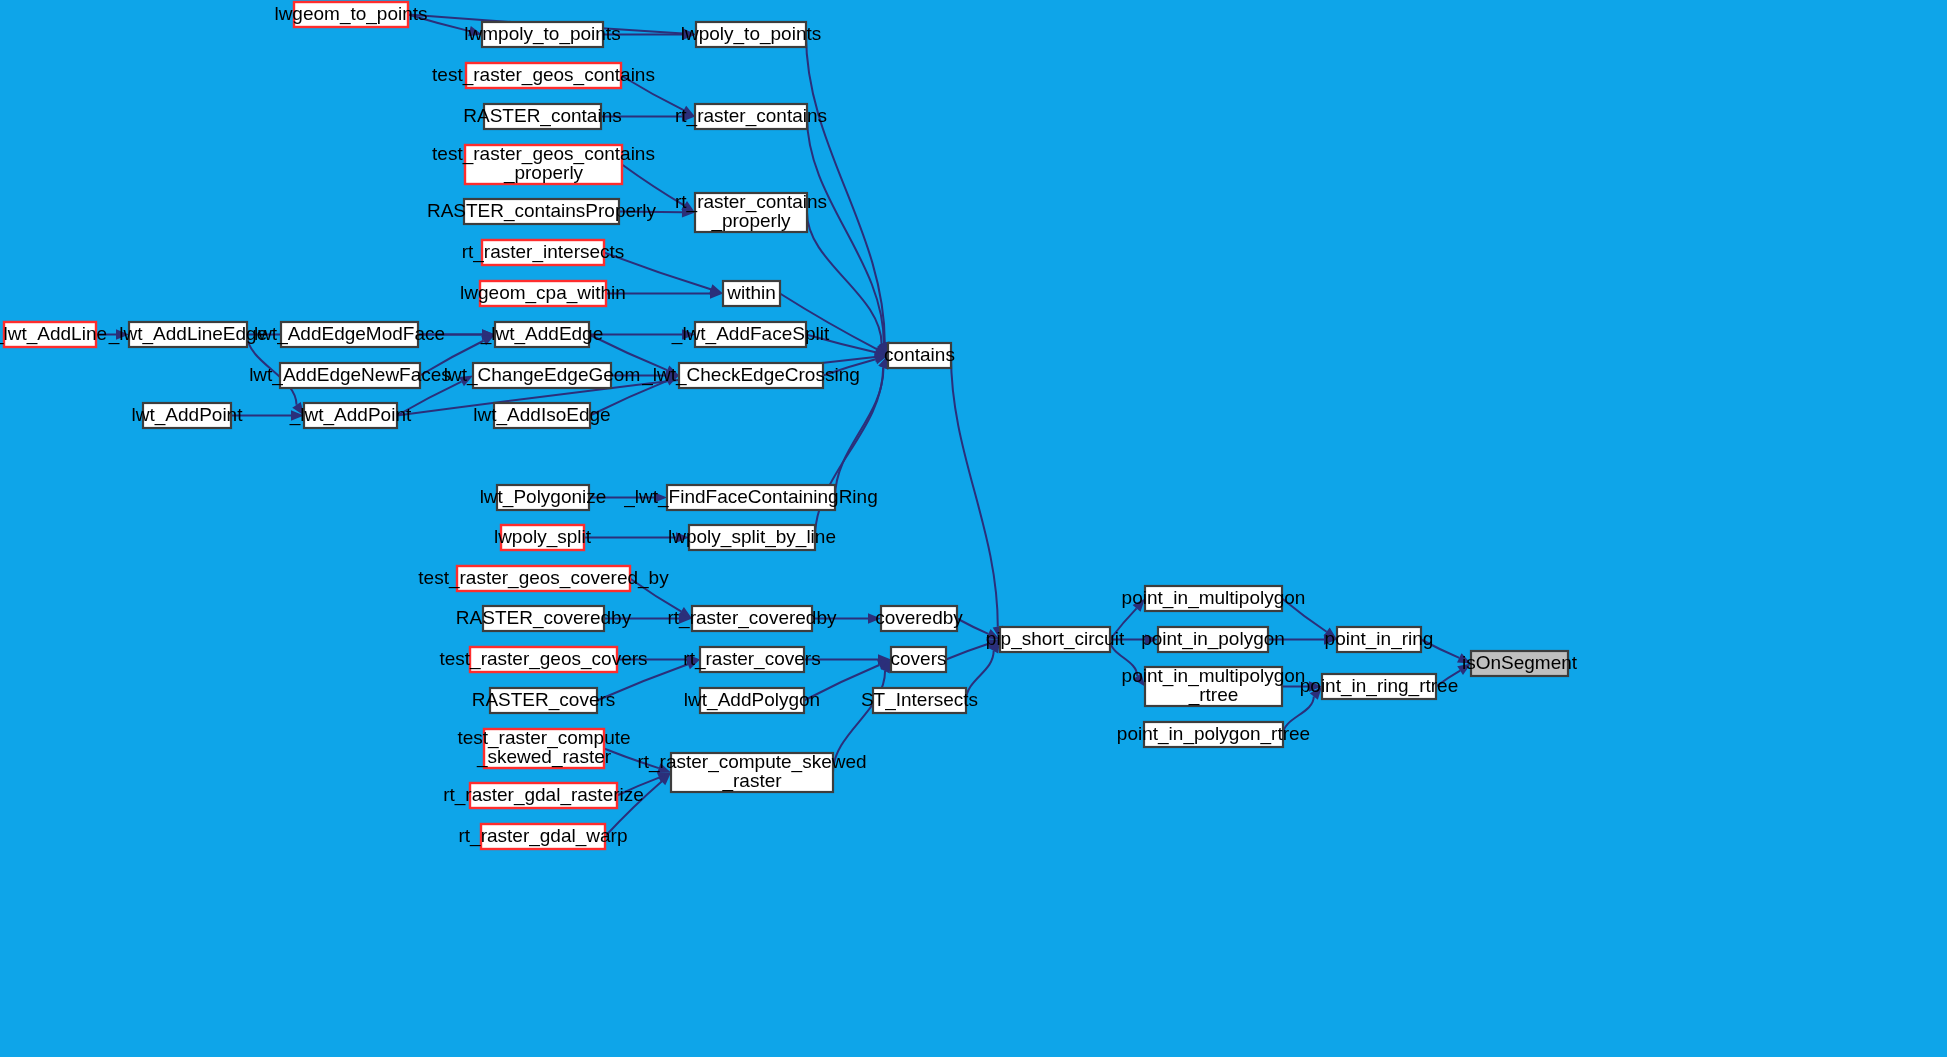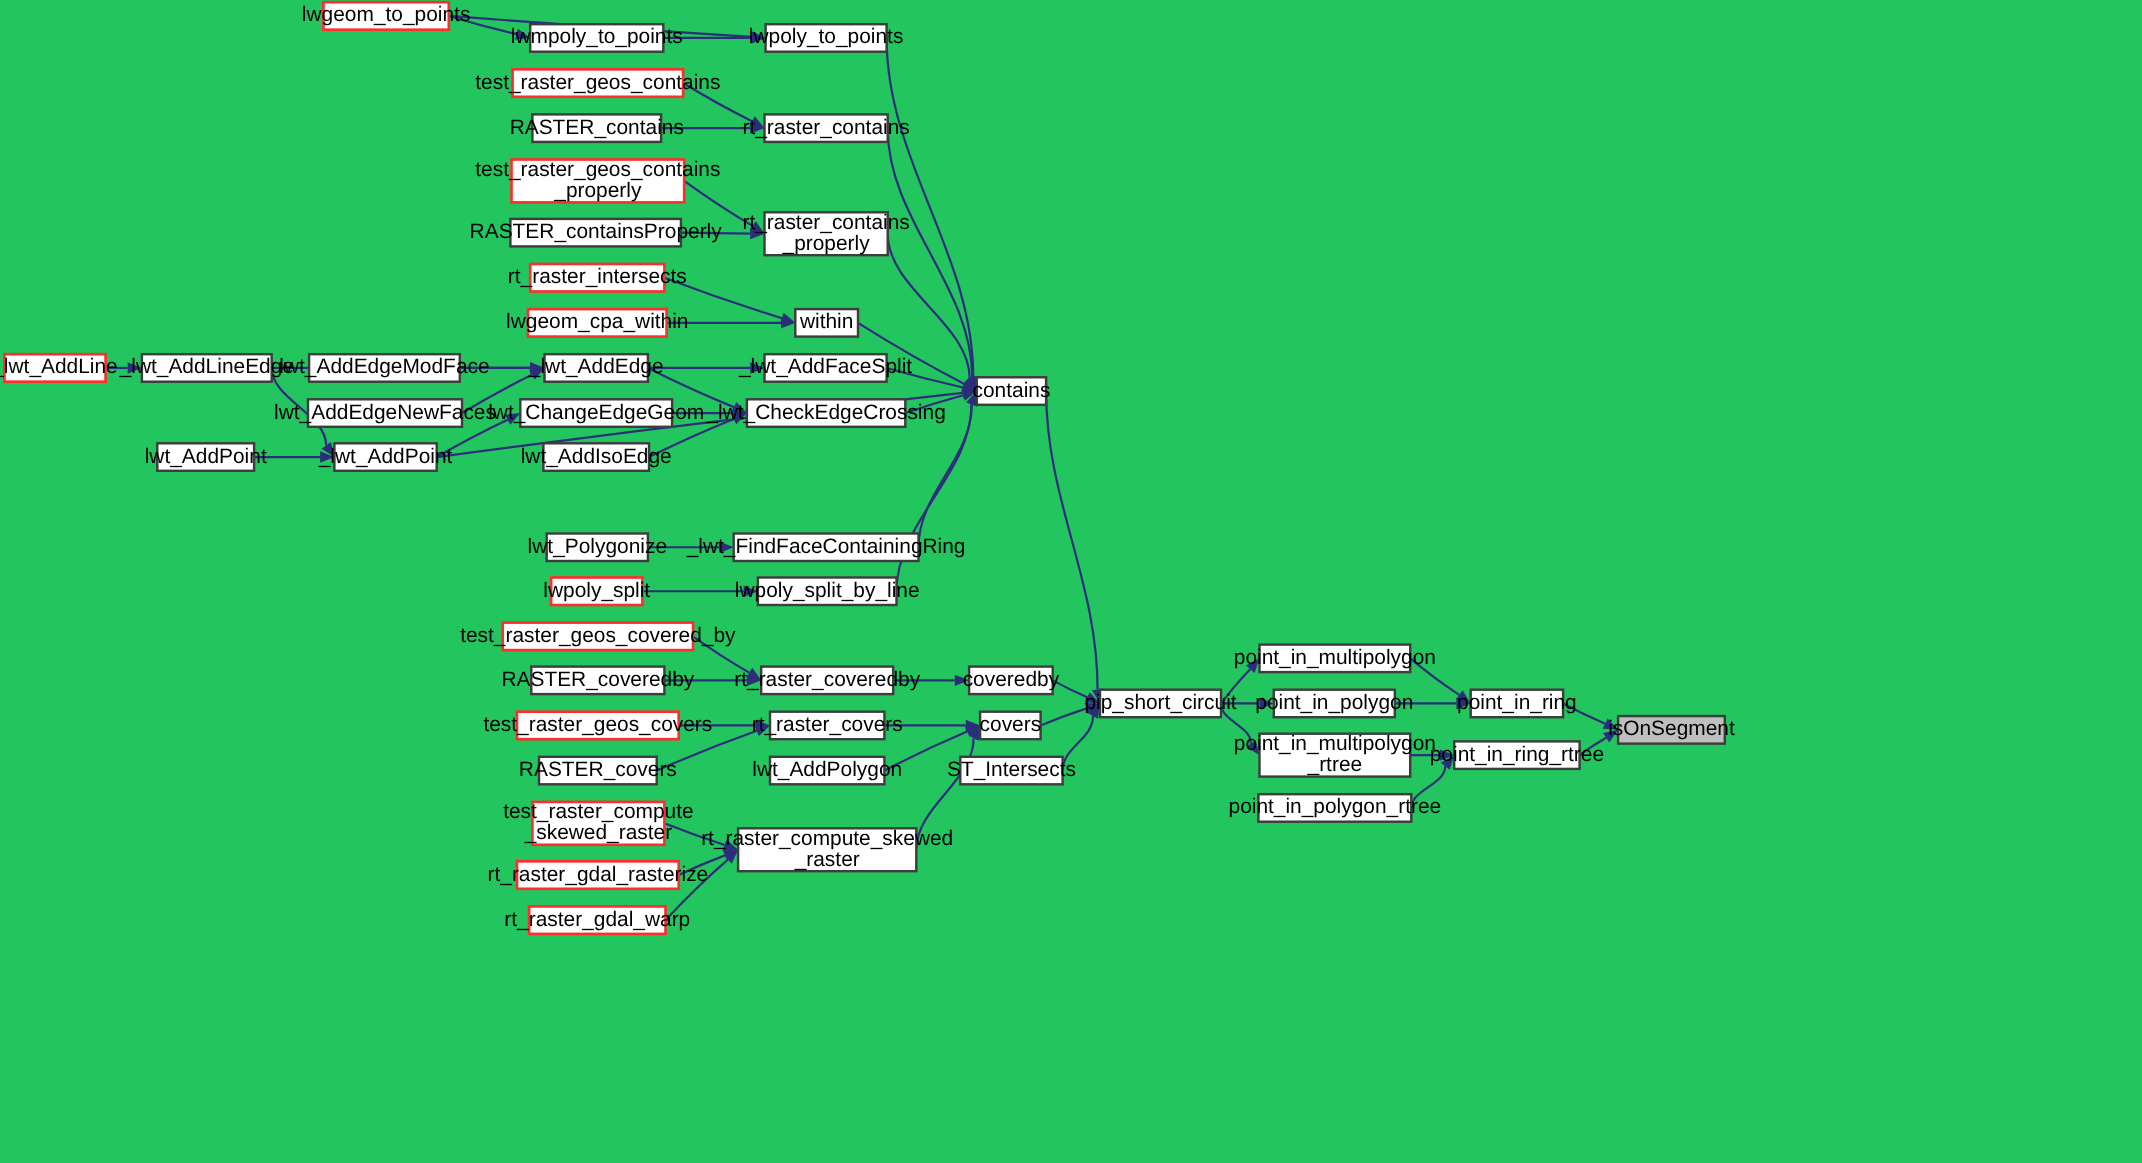--- a/index.html
+++ b/index.html
@@ -1,17 +1,17 @@
 <!DOCTYPE html>
 <html><head>
 <meta charset="utf-8">
 <style>
   html,body{margin:0;padding:0;background:#ffffff;}
   body{font-family:"Liberation Sans", sans-serif;}
-  #stage{position:relative;width:1947px;height:1057px;background:#22c55e;overflow:hidden;}
+  #stage{position:relative;width:1947px;height:1057px;background:#0ea5e9;overflow:hidden;}
   svg.graph{position:absolute;left:0;top:0;width:1947px;height:1057px;}
   .nodebox{fill:#ffffff;stroke:#3d3d3d;stroke-width:2.2;}
   .nodebox.red{stroke:#ff2d2d;stroke-width:2.4;}
   .nodebox.hl{fill:#bfbfbf;stroke:#3d3d3d;stroke-width:2.2;}
   .nodelabel{font-family:"Liberation Sans", sans-serif;font-size:19px;fill:#000000;
              text-anchor:middle;dominant-baseline:middle;}
   .edge{fill:none;stroke:#2b2f7a;stroke-width:2;}
   .edgehead{fill:#2b2f7a;stroke:none;}
 </style>
 </head>

